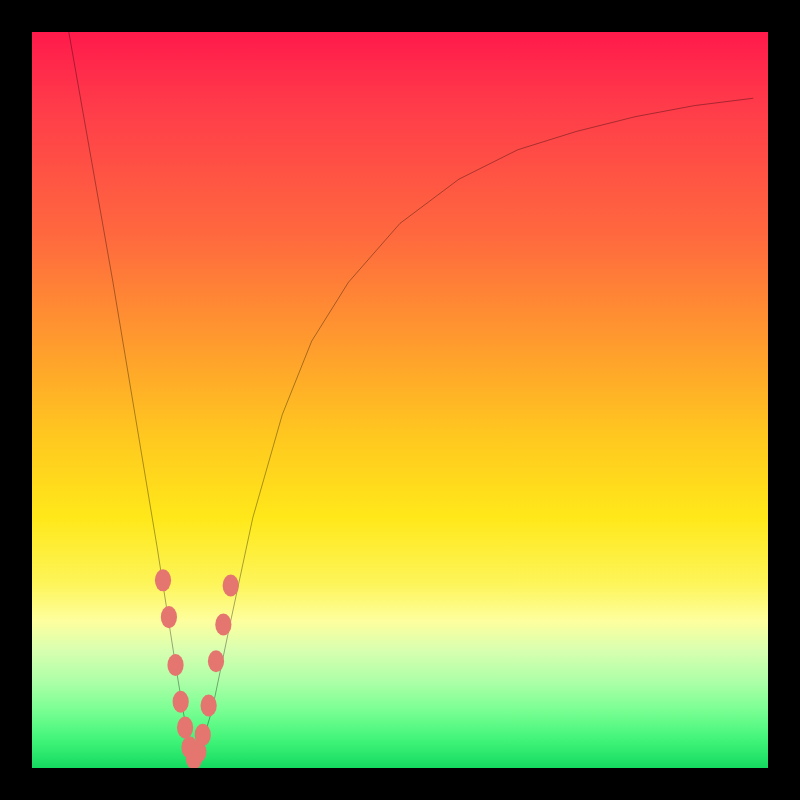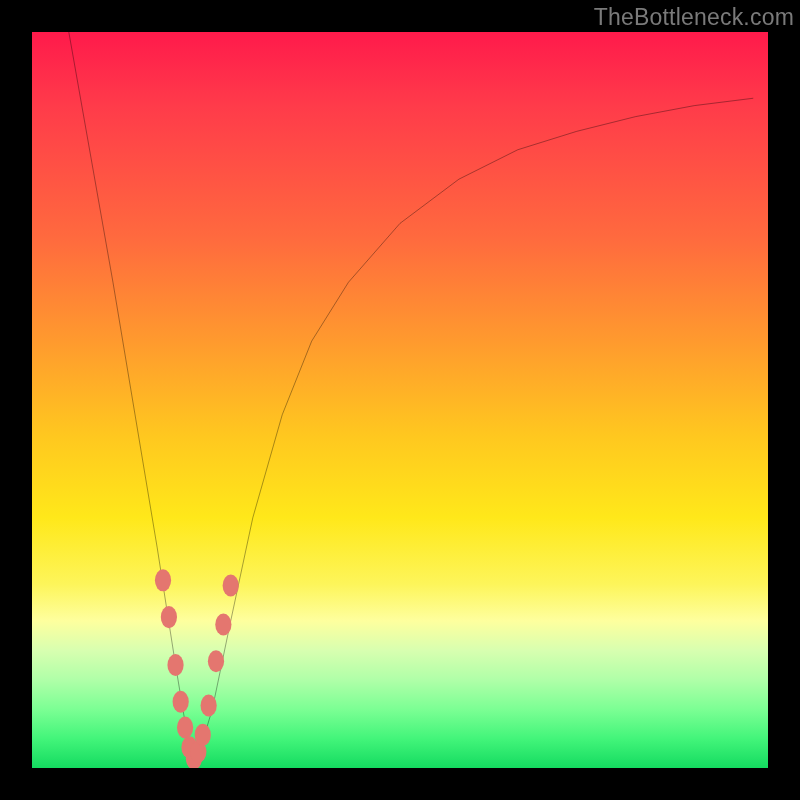--- a/index.html
+++ b/index.html
@@ -103,15 +103,14 @@
         <ellipse cx="23.2" cy="95.5" rx="1.1" ry="1.5"></ellipse>
         <ellipse cx="24.0" cy="91.5" rx="1.1" ry="1.5"></ellipse>
         <ellipse cx="25.0" cy="85.5" rx="1.1" ry="1.5"></ellipse>
         <ellipse cx="26.0" cy="80.5" rx="1.1" ry="1.5"></ellipse>
         <ellipse cx="27.0" cy="75.2" rx="1.1" ry="1.5"></ellipse>
       </g>
     </svg>
 
   </div>
 
-  <div class="watermark">TheBottleneck.com</div>
 
 </div>
 
 </body></html>

